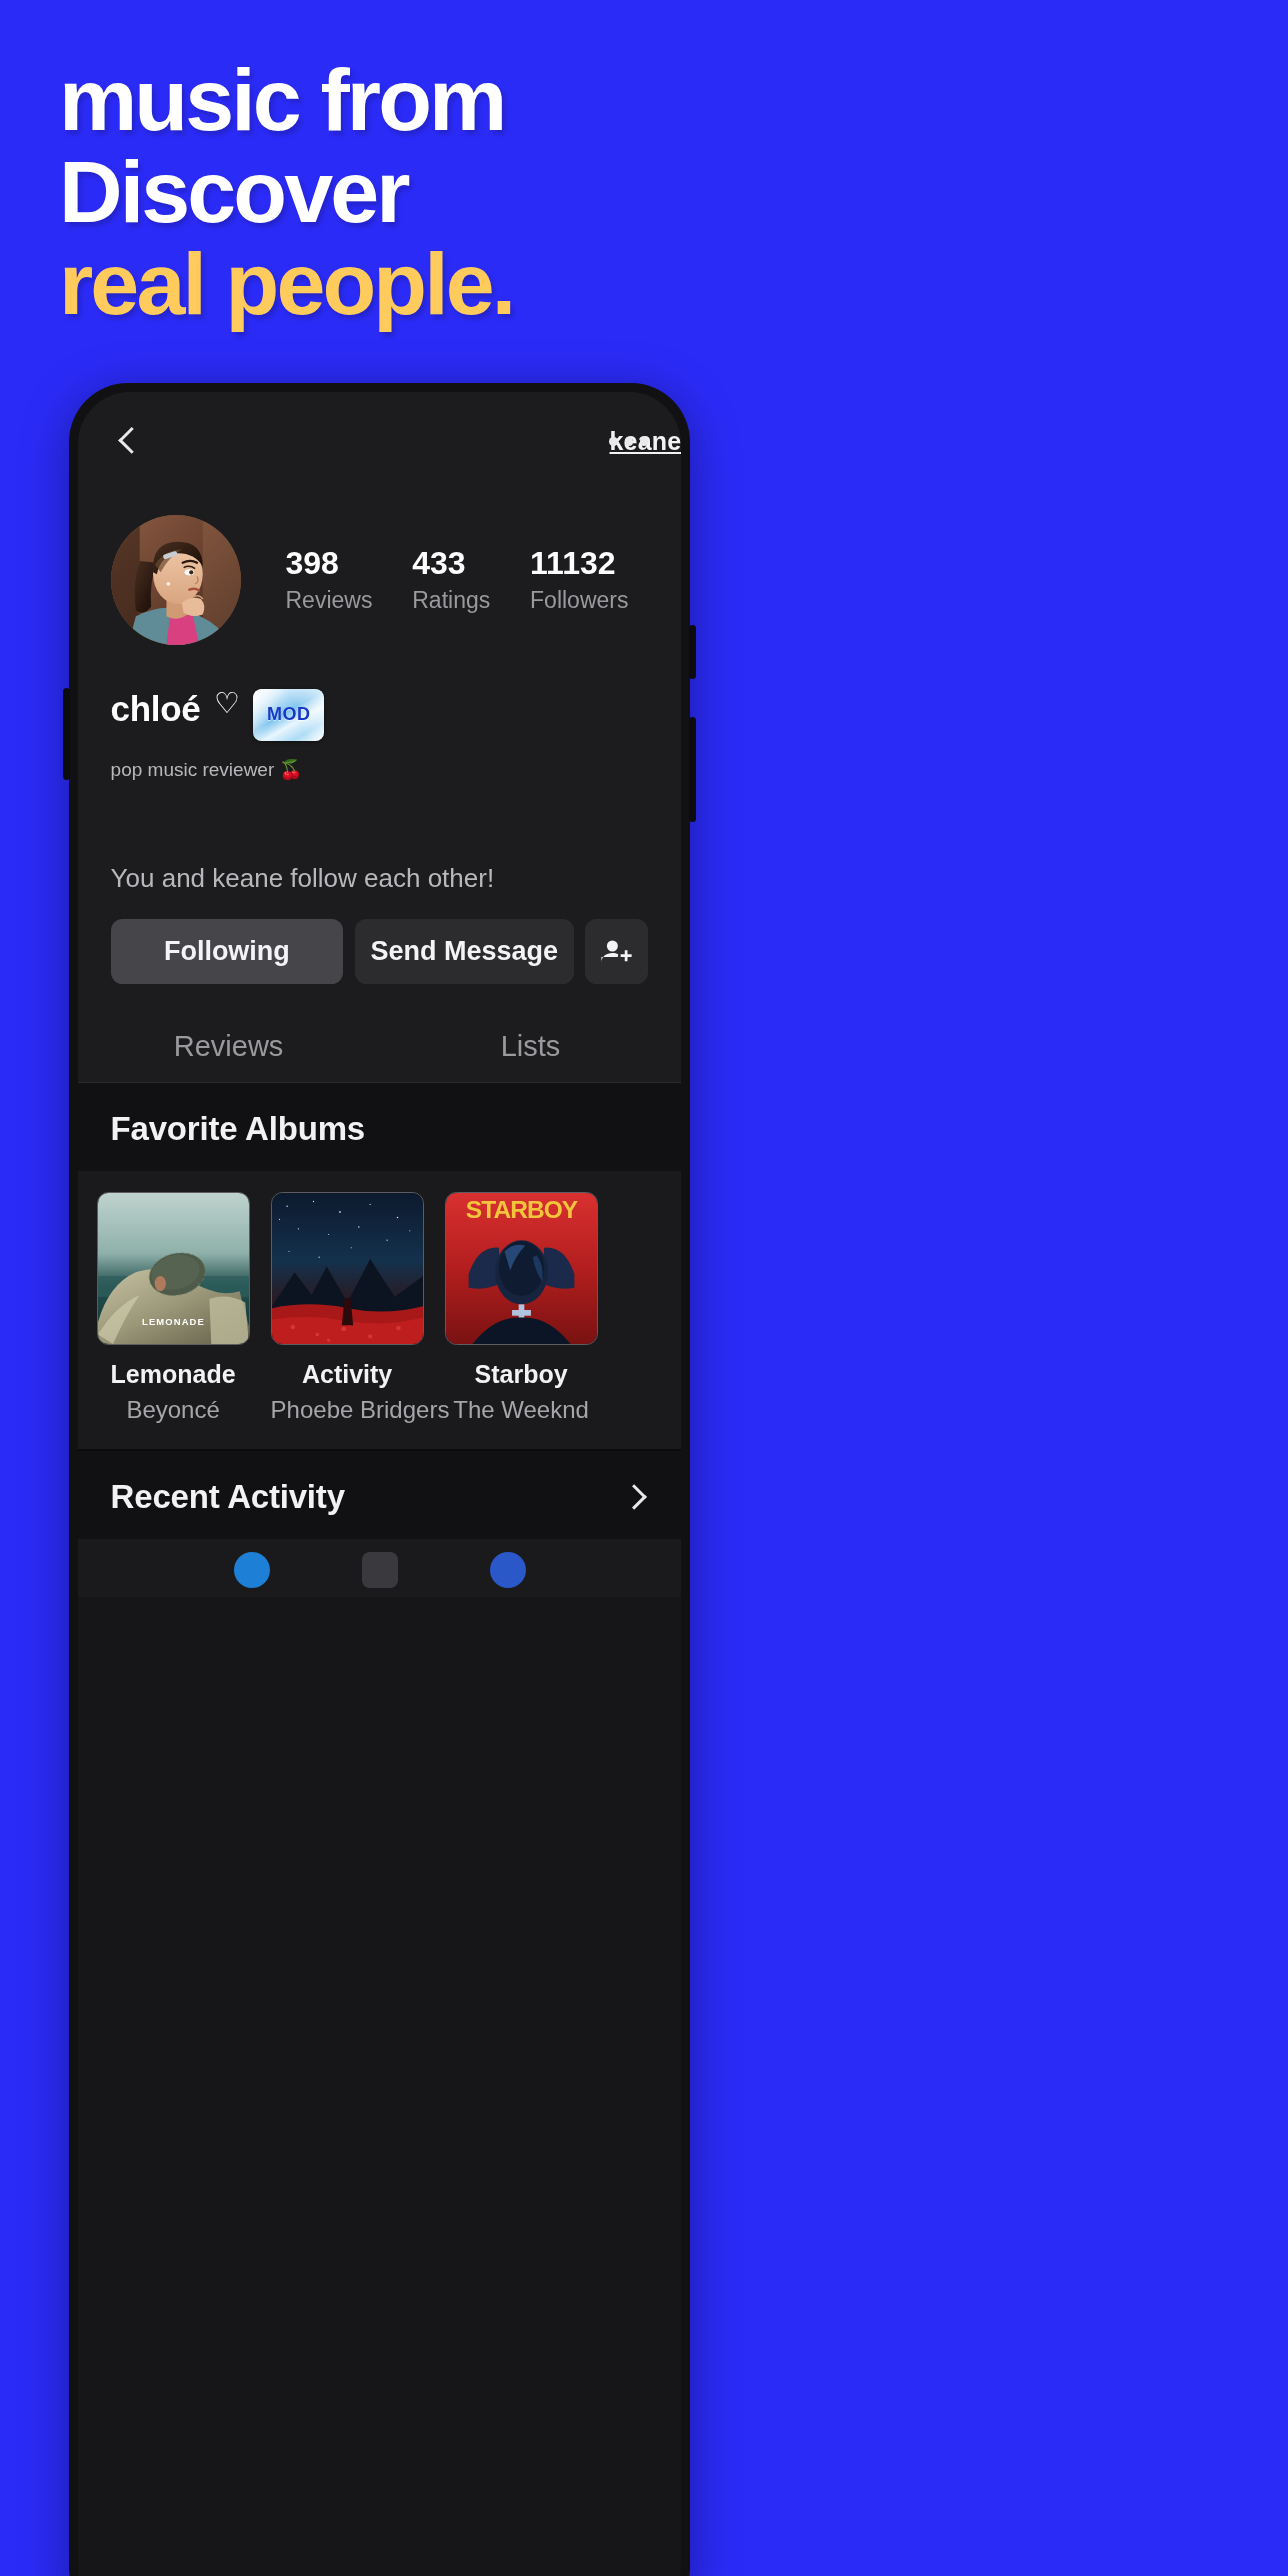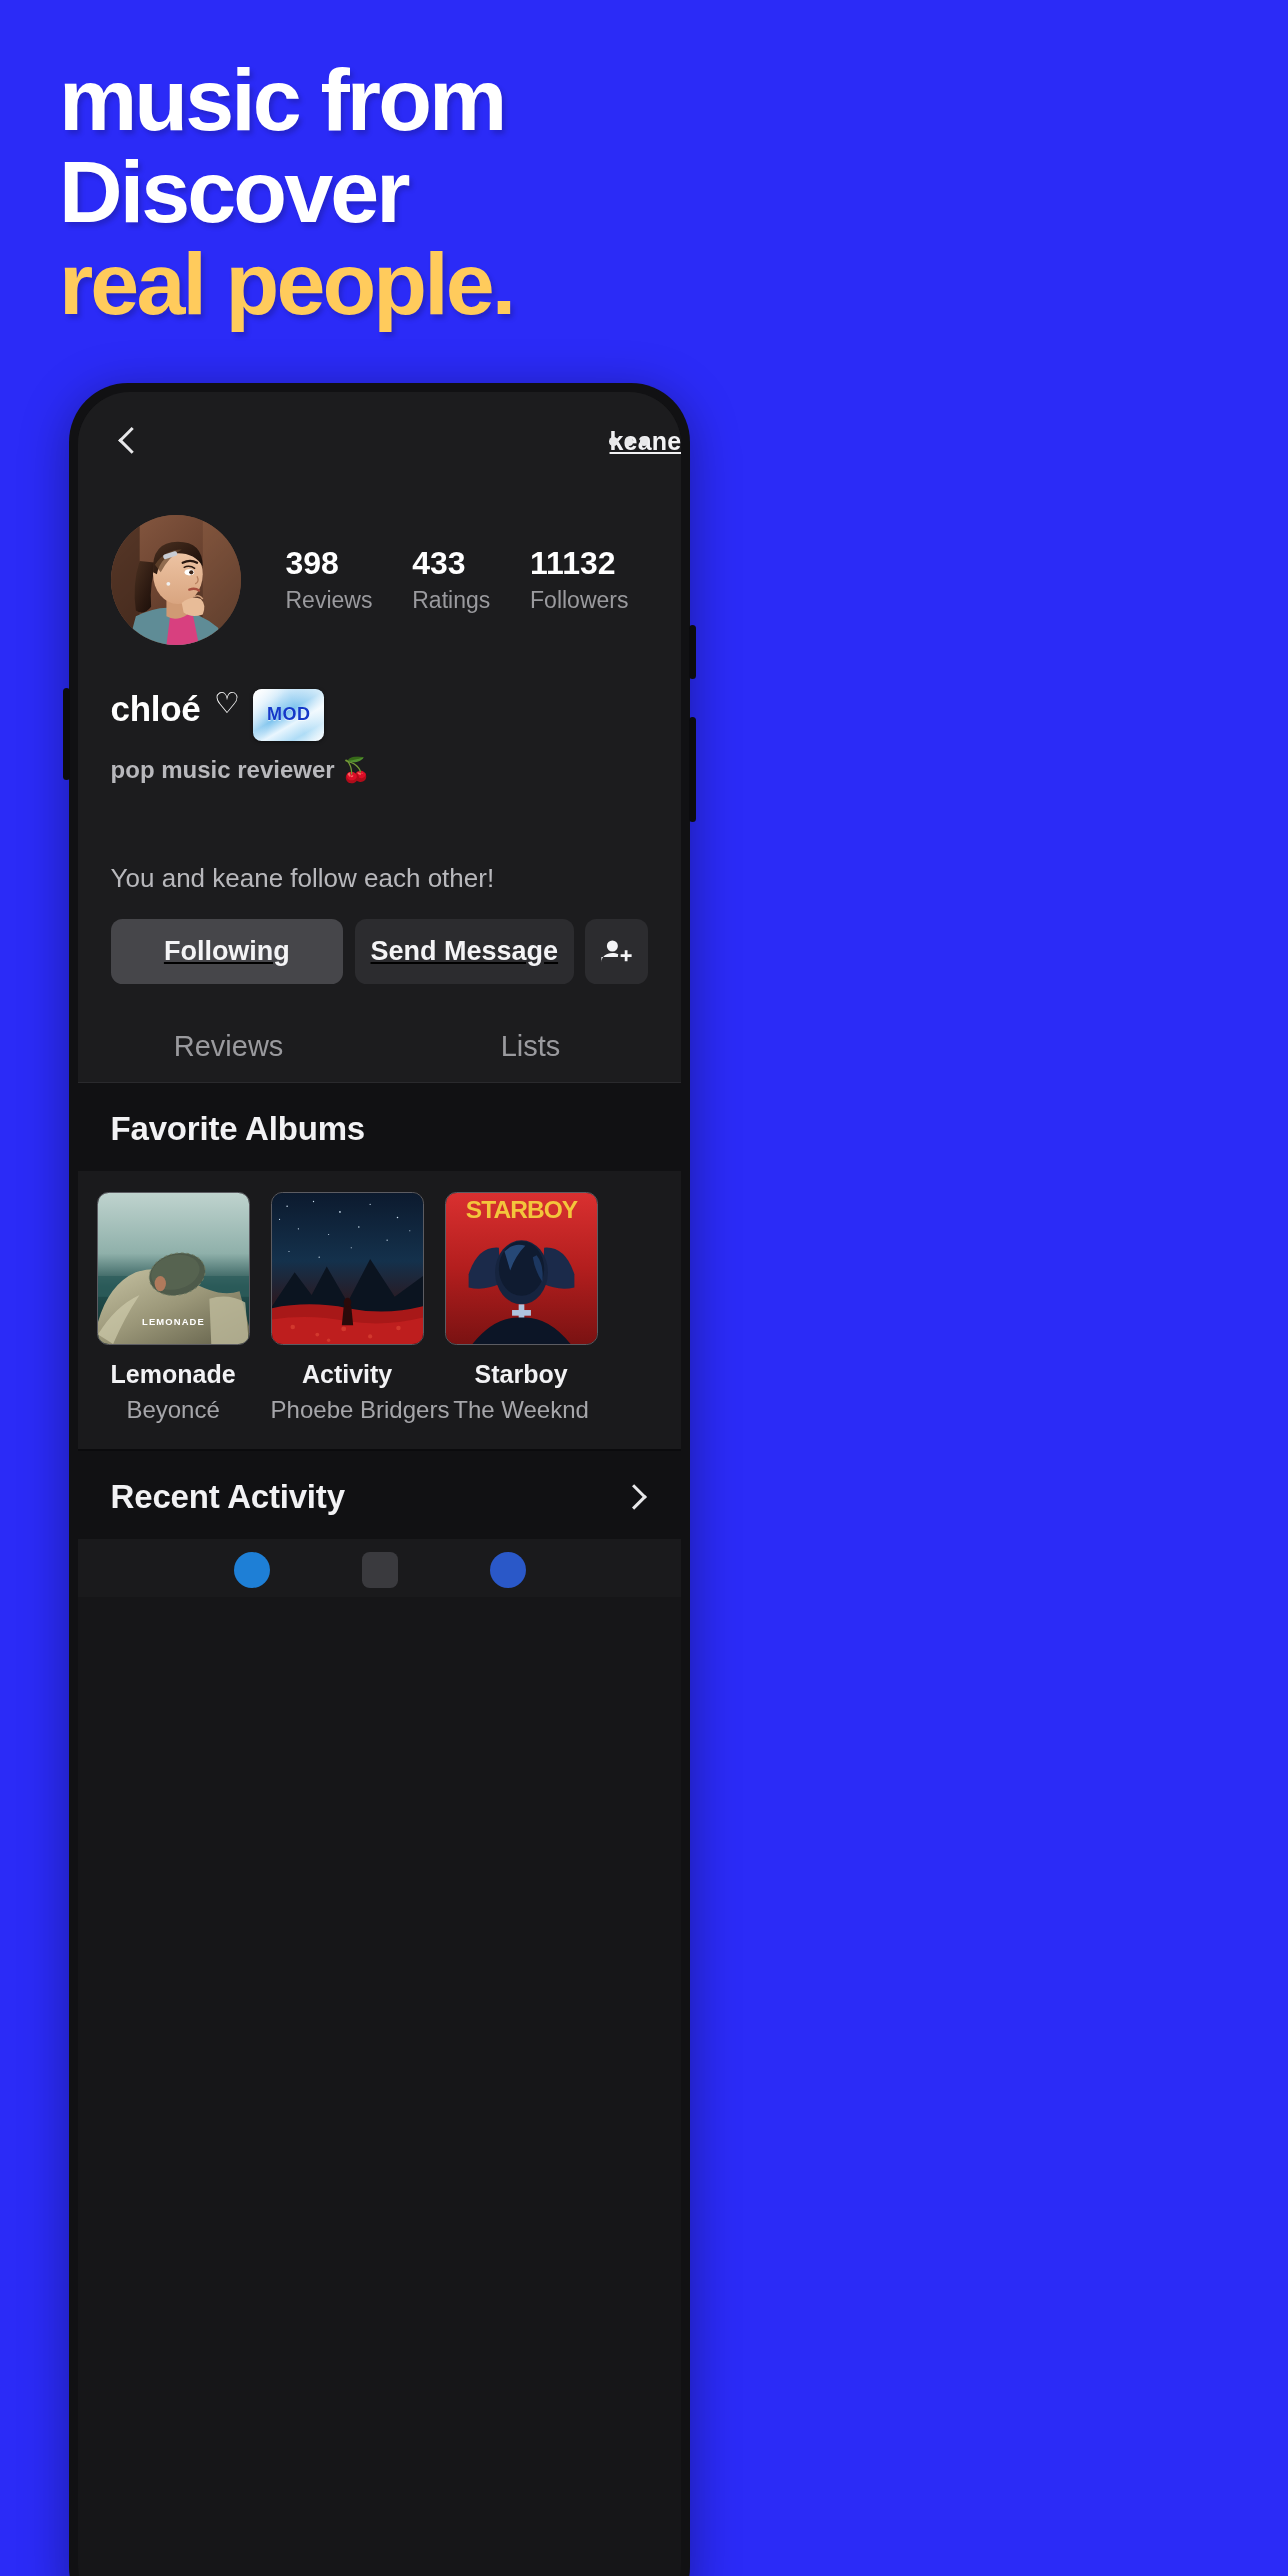--- a/index.html
+++ b/index.html
@@ -178,39 +178,37 @@
     font-size:18px;
     font-weight:bold;
     color:#1438C8;
     letter-spacing:0.5px;
     text-shadow:0 1px 0 rgba(255,255,255,0.6);
     position:relative; z-index:2;
   }
 
   .bio {
     padding:11.5px 33px 0 33px;
-    font-size:24px;
+    font-size:19px;
     color:#B8B8BC;
     line-height:36px;
-    font-weight:bold;
   }
 
   .mutual {
     padding:75px 33px 0 33px;
     font-size:26px;
     color:#B8B8BC;
   }
 
   
   .action-row {
     display:flex;
     gap:11.5px;
     padding:25px 33px 29px 33px;
     align-items:stretch;
-    text-decoration:underline;
   }
   .btn {
     border-radius:11.5px;
     display:flex;
     align-items:center;
     justify-content:center;
     font-size:27px;
     font-weight:bold;
     color:#F4F4F6;
     cursor:pointer;

